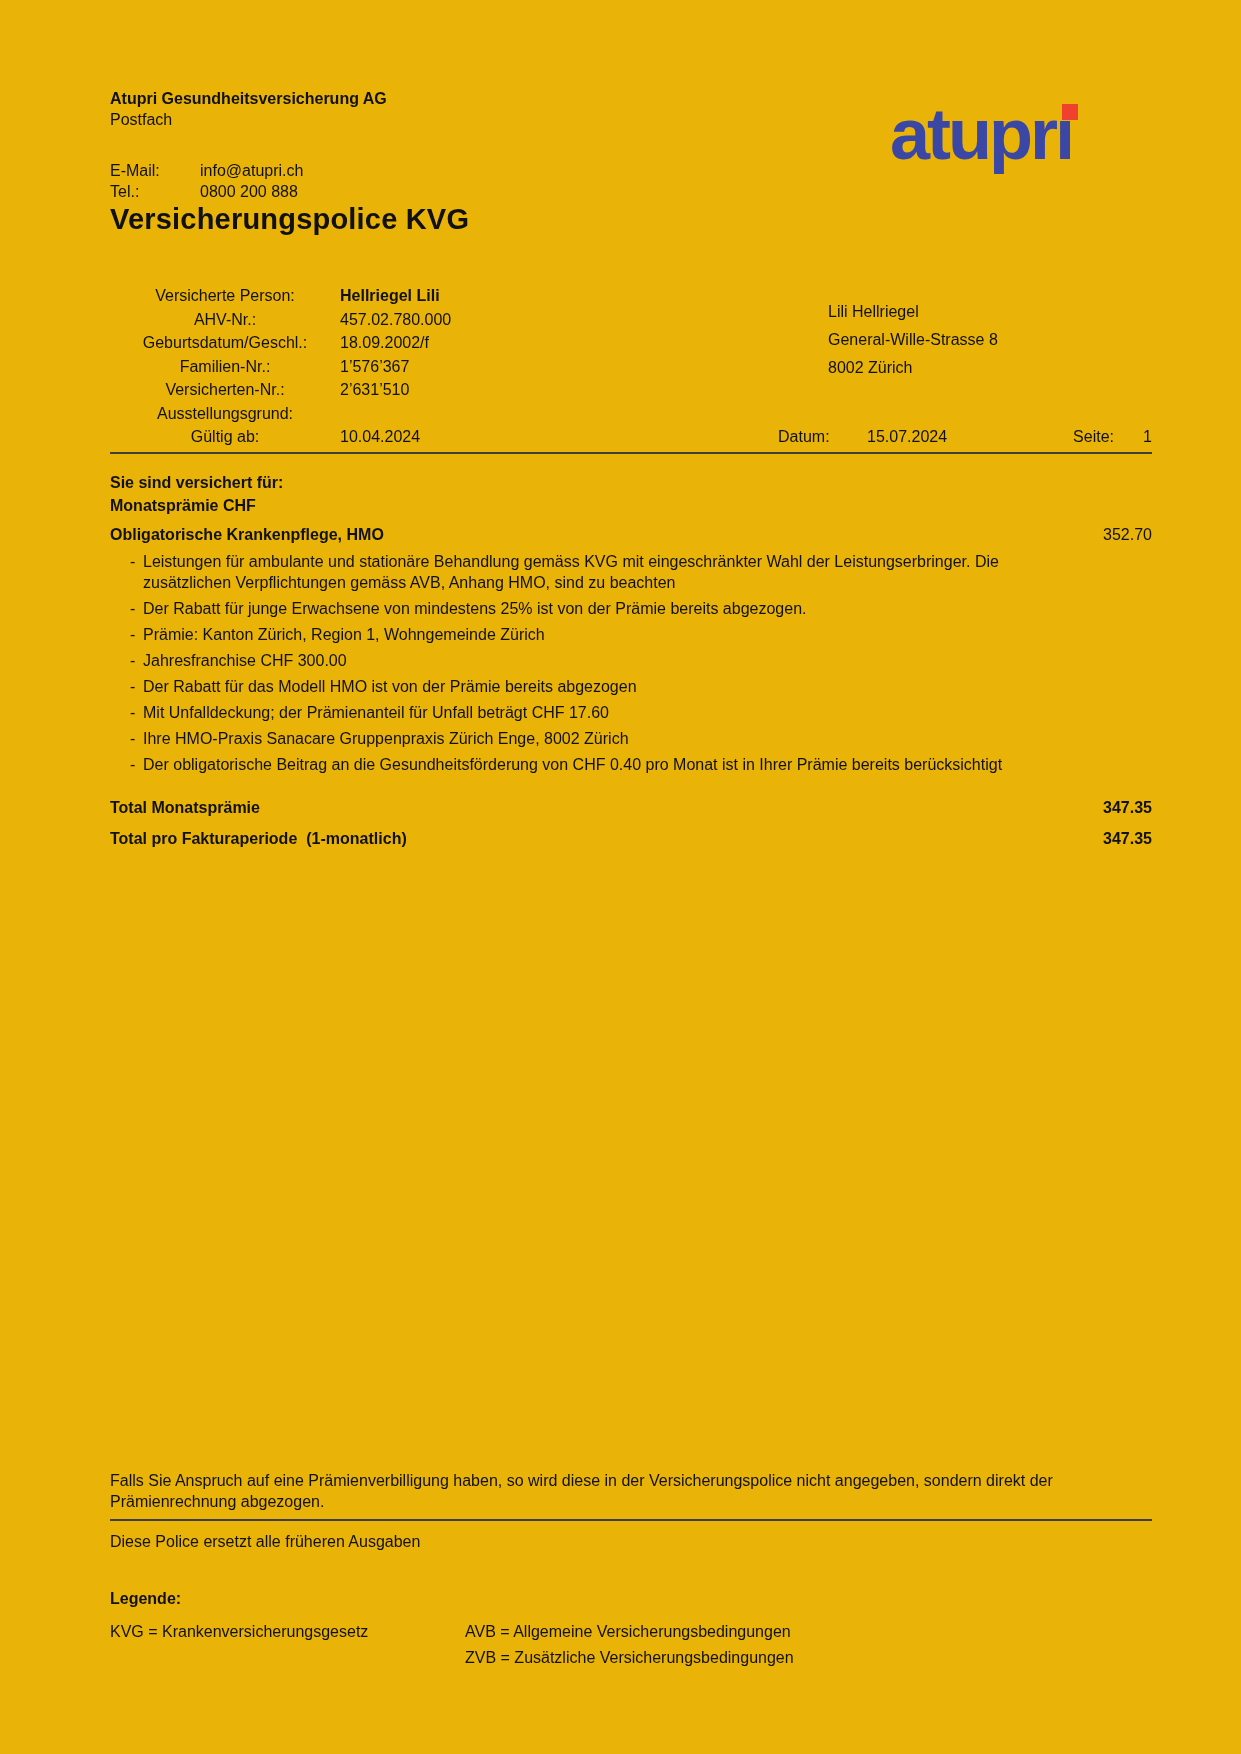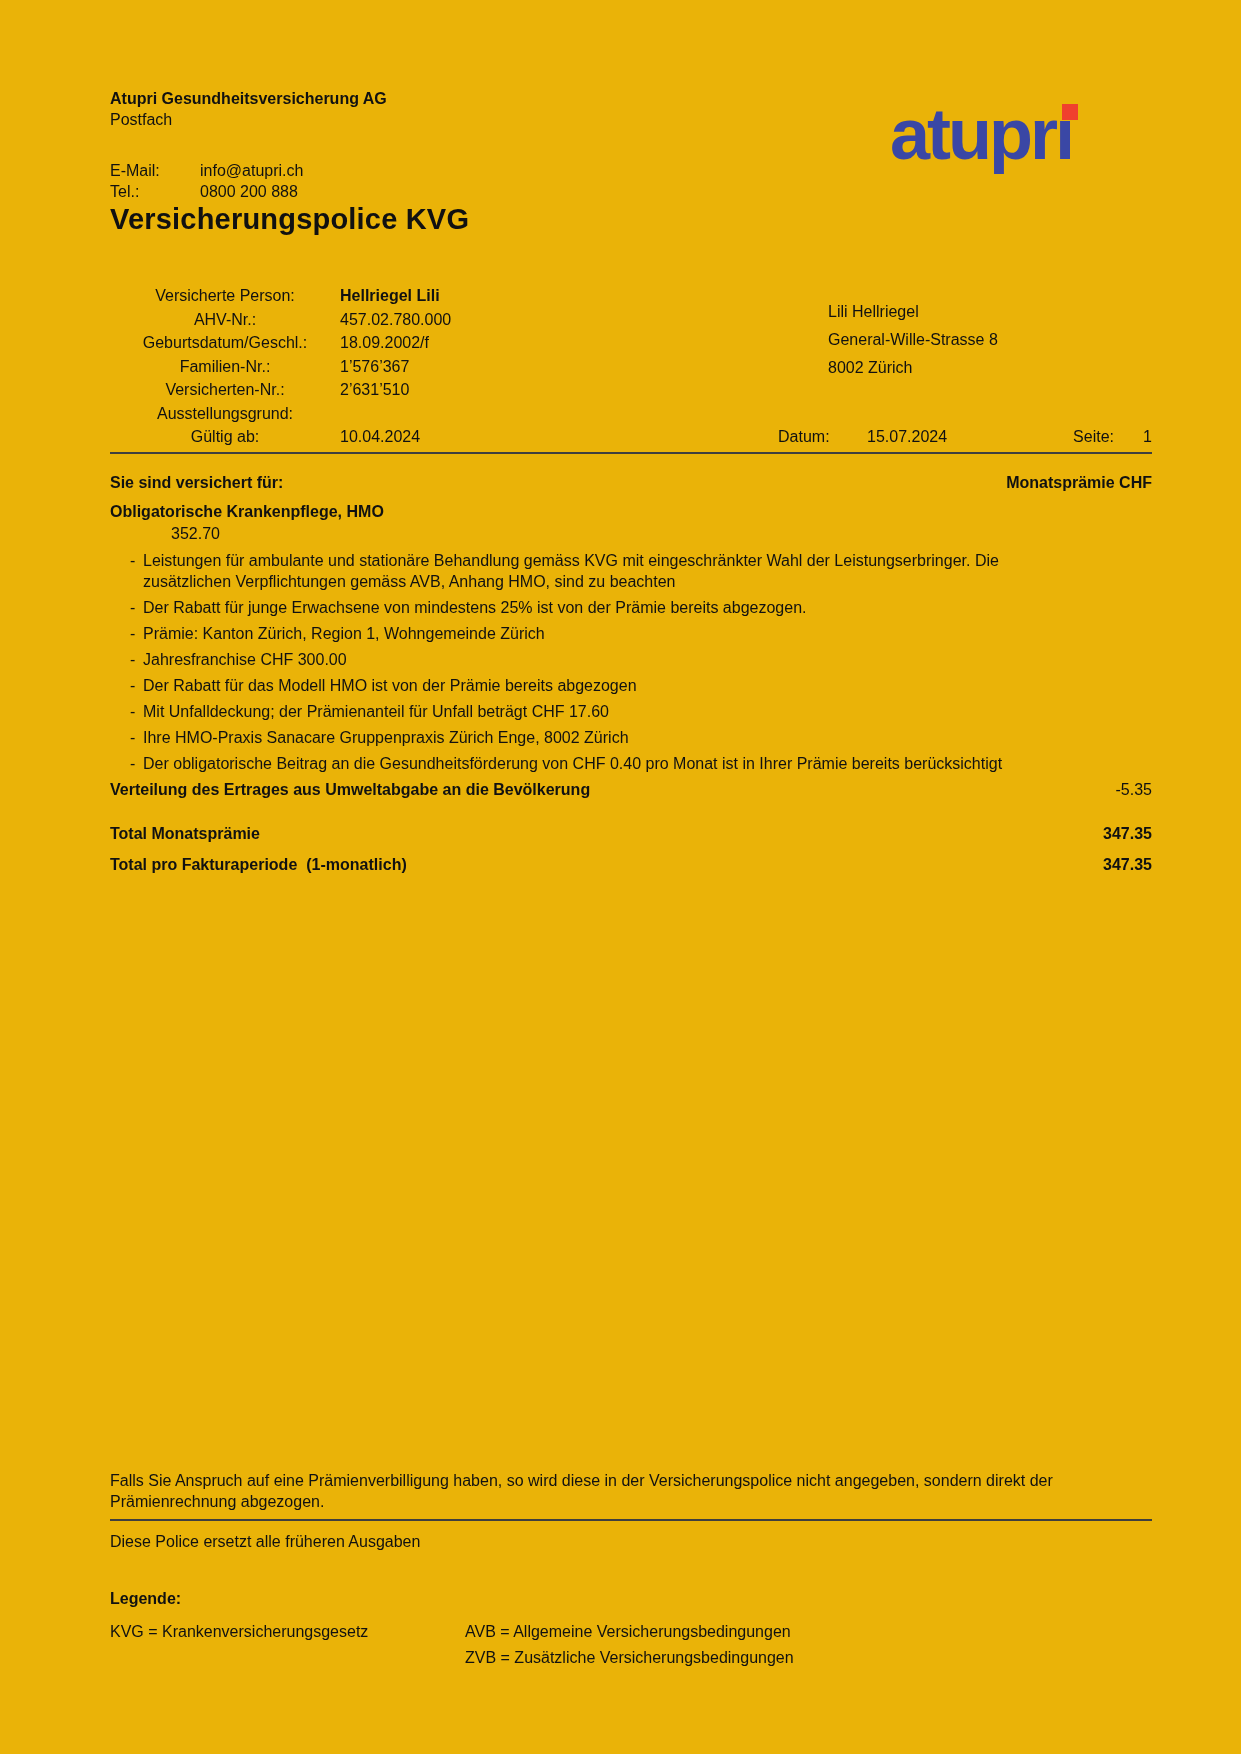--- a/index.html
+++ b/index.html
@@ -50,25 +50,25 @@
   .ival { flex: 1; }
   .vdate { flex: none; width: 438px; }
   .dlabel { flex: none; width: 89px; }
   .dval { flex: none; width: 120px; }
   .slabel { margin-left: auto; flex: none; }
   .snum { flex: none; width: 38px; text-align: right; }
 
   .rule { border: none; border-top: 2px solid #3f3f3f; margin-top: 3px; }
 
   
-  .sect-head { display: flex; justify-content: space-between; margin-top: 17px; line-height: 23px; font-weight: bold; }
+  .sect-head { display: flex; justify-content: space-between; margin-top: 17px; line-height: 23px; font-weight: bold; flex-direction: column; }
   .prow { display: flex; line-height: 22px; }
   .prow .plabel { flex: 1; font-weight: bold; }
   .prow .amount { flex: none; width: 110px; text-align: right; }
-  .product { margin-top: 7px; flex-direction: column; }
+  .product { margin-top: 7px; }
   .bullets { margin-top: 5px; }
   .bullet { display: flex; padding-left: 20px; line-height: 21px; margin-bottom: 5px; }
   .dash { flex: none; width: 13px; }
   .btext { max-width: 880px; }
   .verteilung { margin-top: 0; }
   .total1 { margin-top: 21px; line-height: 23px; }
   .total2 { margin-top: 8px; line-height: 23px; }
   .suffix { margin-left: 9px; }
 
   
@@ -189,24 +189,20 @@
     <div class="bullet">
       <span class="dash">-</span>
       <span class="btext">Ihre HMO-Praxis Sanacare Gruppenpraxis Zürich Enge, 8002 Zürich</span>
     </div>
     <div class="bullet">
       <span class="dash">-</span>
       <span class="btext">Der obligatorische Beitrag an die Gesundheitsförderung von CHF 0.40 pro Monat ist in Ihrer Prämie bereits berücksichtigt</span>
     </div>
   </div>
 
-  <div class="prow verteilung">
-    <span class="plabel">Verteilung des Ertrages aus Umweltabgabe an die Bevölkerung</span>
-    <span class="amount">-5.35</span>
-  </div>
 
   <div class="prow total1">
     <span class="plabel">Total Monatsprämie</span>
     <span class="amount bold">347.35</span>
   </div>
 
   <div class="prow total2">
     <span class="plabel"><span>Total pro Fakturaperiode</span><span class="suffix">(1-monatlich)</span></span>
     <span class="amount bold">347.35</span>
   </div>

